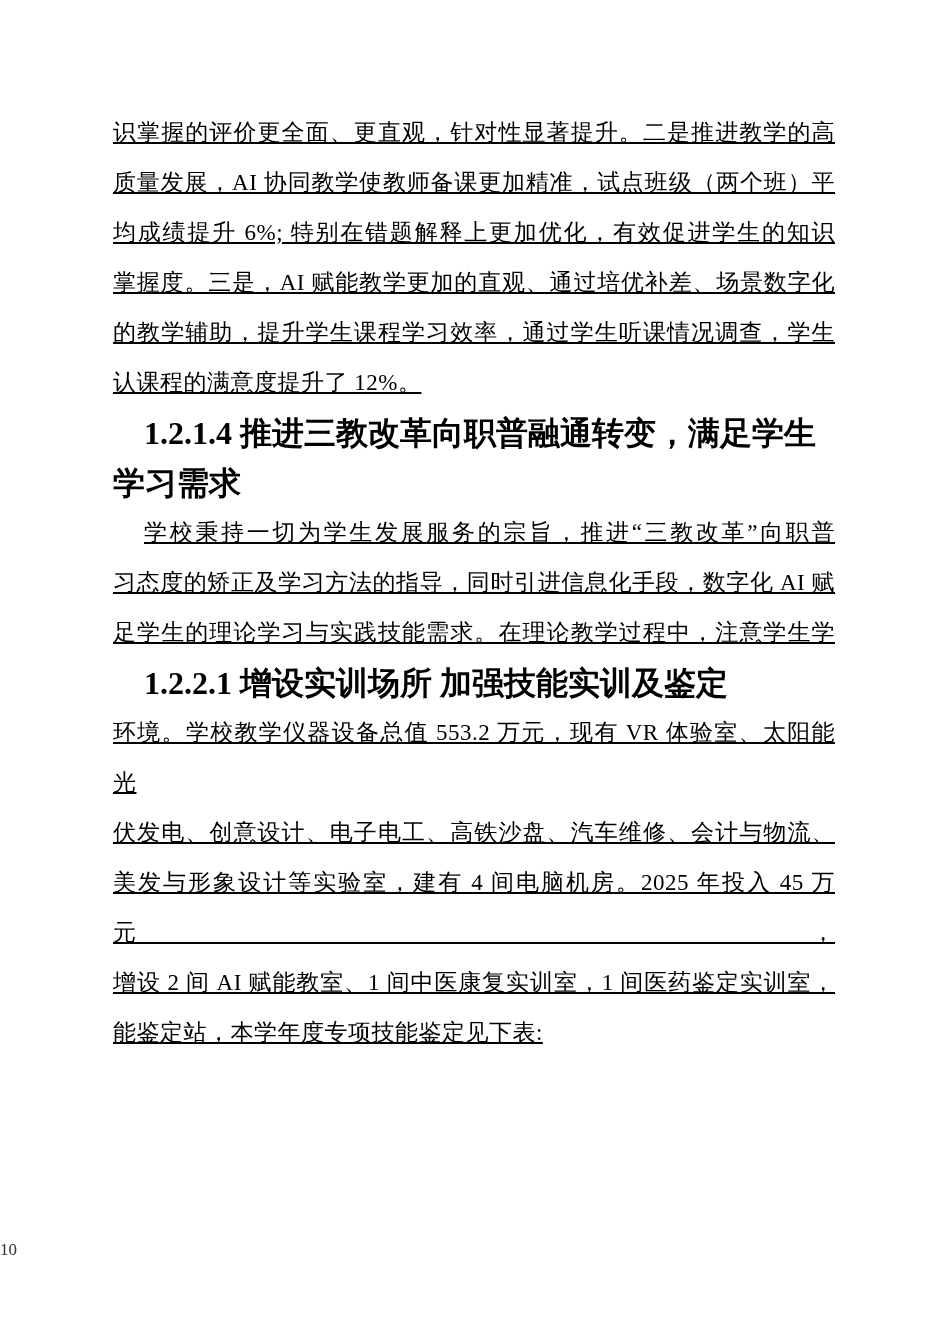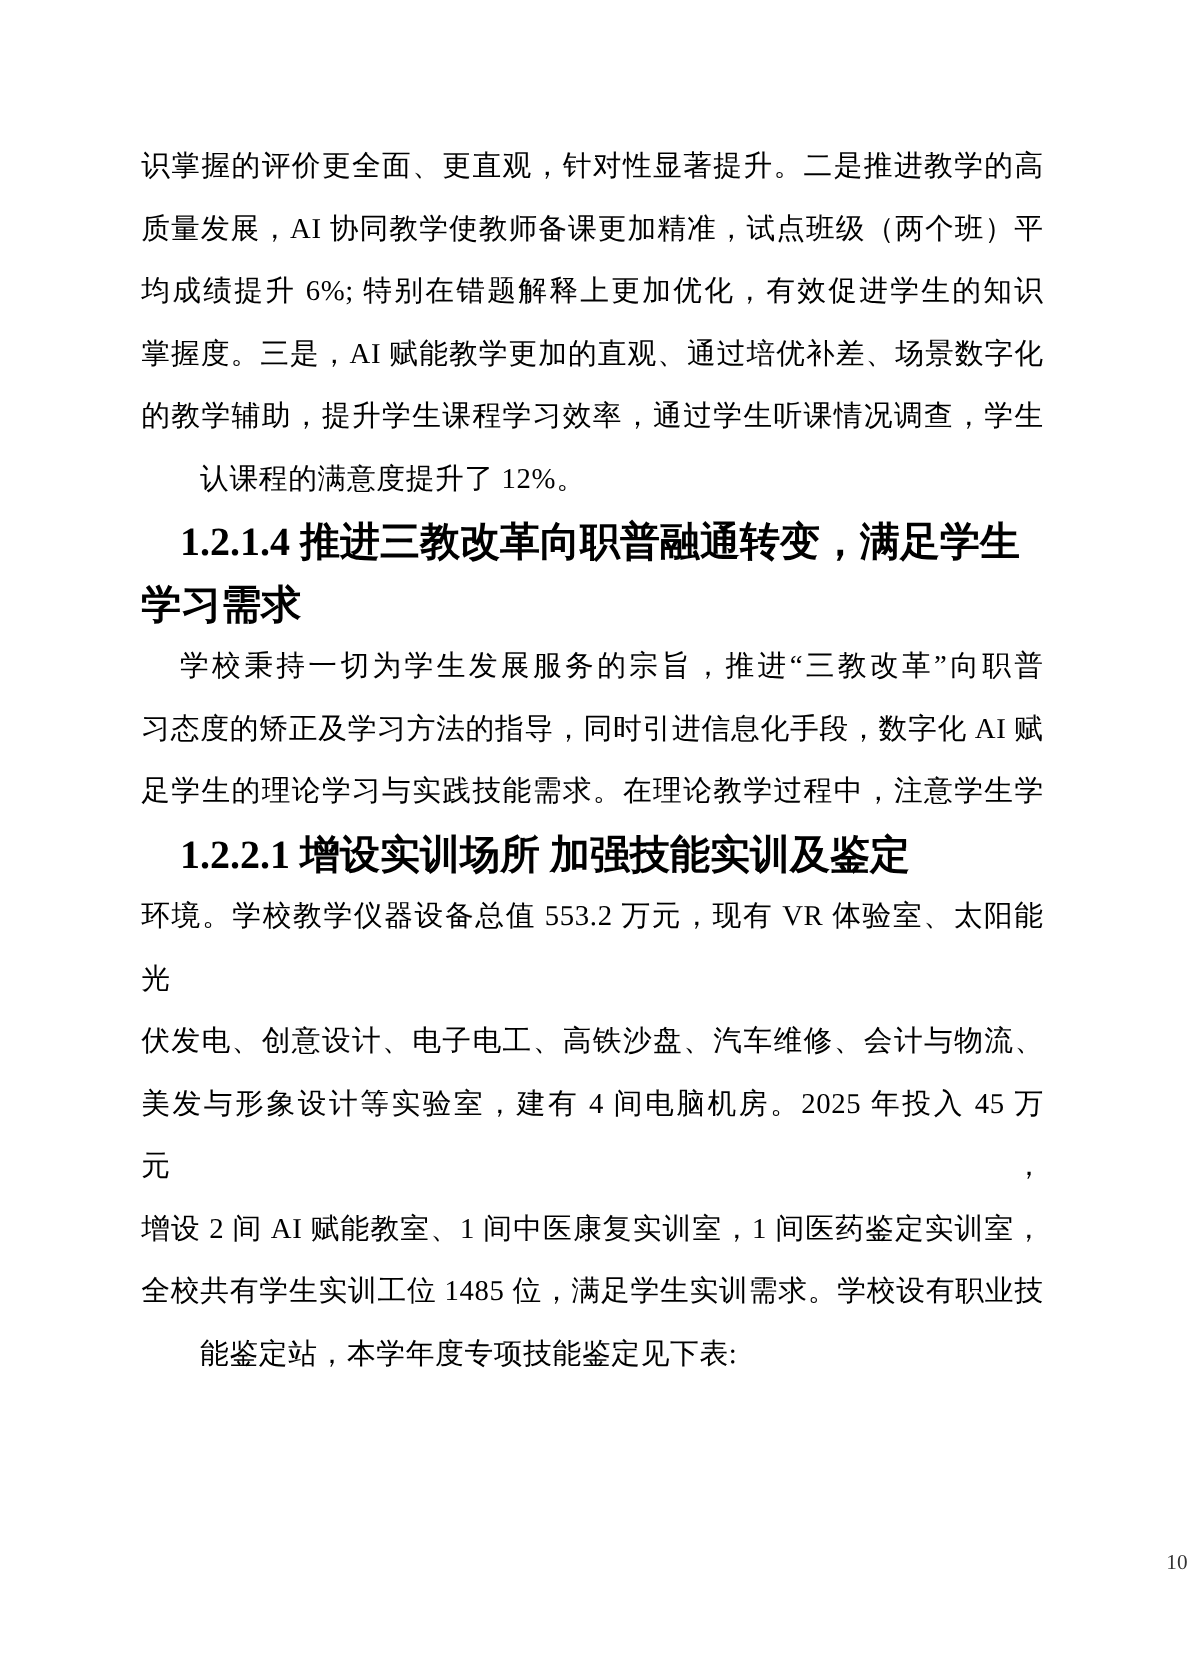--- a/index.html
+++ b/index.html
@@ -25,43 +25,43 @@
   .para {
     margin: 0;
   }
   .line {
     font-size: 23px;
     line-height: 50px;
     white-space: pre-wrap;
     text-align: justify;
     text-align-last: justify;
     letter-spacing: 0.5px;
+    text-decoration: underline;
   }
   .line.lastline {
     text-align: left;
     text-align-last: left;
-    margin-left: 47px;
   }
   .line.firstindent {
     text-indent: 31px;
   }
   .heading {
     margin: 0;
     font-size: 32px;
     font-weight: bold;
     line-height: 50px;
     text-indent: 31px;
     white-space: pre-wrap;
   }
   .footer {
     position: absolute;
     left: 0;
     right: 0;
     top: 1240px;
-    text-align: right;
+    text-align: left;
   }
   .pagenum {
     font-size: 17px;
     color: #333333;
   }
 </style>
 </head>
 <body>
 
 <div class="page">
@@ -85,21 +85,20 @@
     </div>
 
 
     <h3 class="heading">1.2.2.1 增设实训场所 加强技能实训及鉴定</h3>
 
     <div class="para">
       <div class="line">环境。学校教学仪器设备总值 553.2 万元，现有 VR 体验室、太阳能光</div>
       <div class="line">伏发电、创意设计、电子电工、高铁沙盘、汽车维修、会计与物流、</div>
       <div class="line">美发与形象设计等实验室，建有 4 间电脑机房。2025 年投入 45 万元，</div>
       <div class="line">增设 2 间 AI 赋能教室、1 间中医康复实训室，1 间医药鉴定实训室，</div>
-      <div class="line">全校共有学生实训工位 1485 位，满足学生实训需求。学校设有职业技</div>
       <div class="line lastline">能鉴定站，本学年度专项技能鉴定见下表:</div>
     </div>
 
   </div>
 
   <div class="footer">
     <span class="pagenum">10</span>
   </div>
 </div>
 

